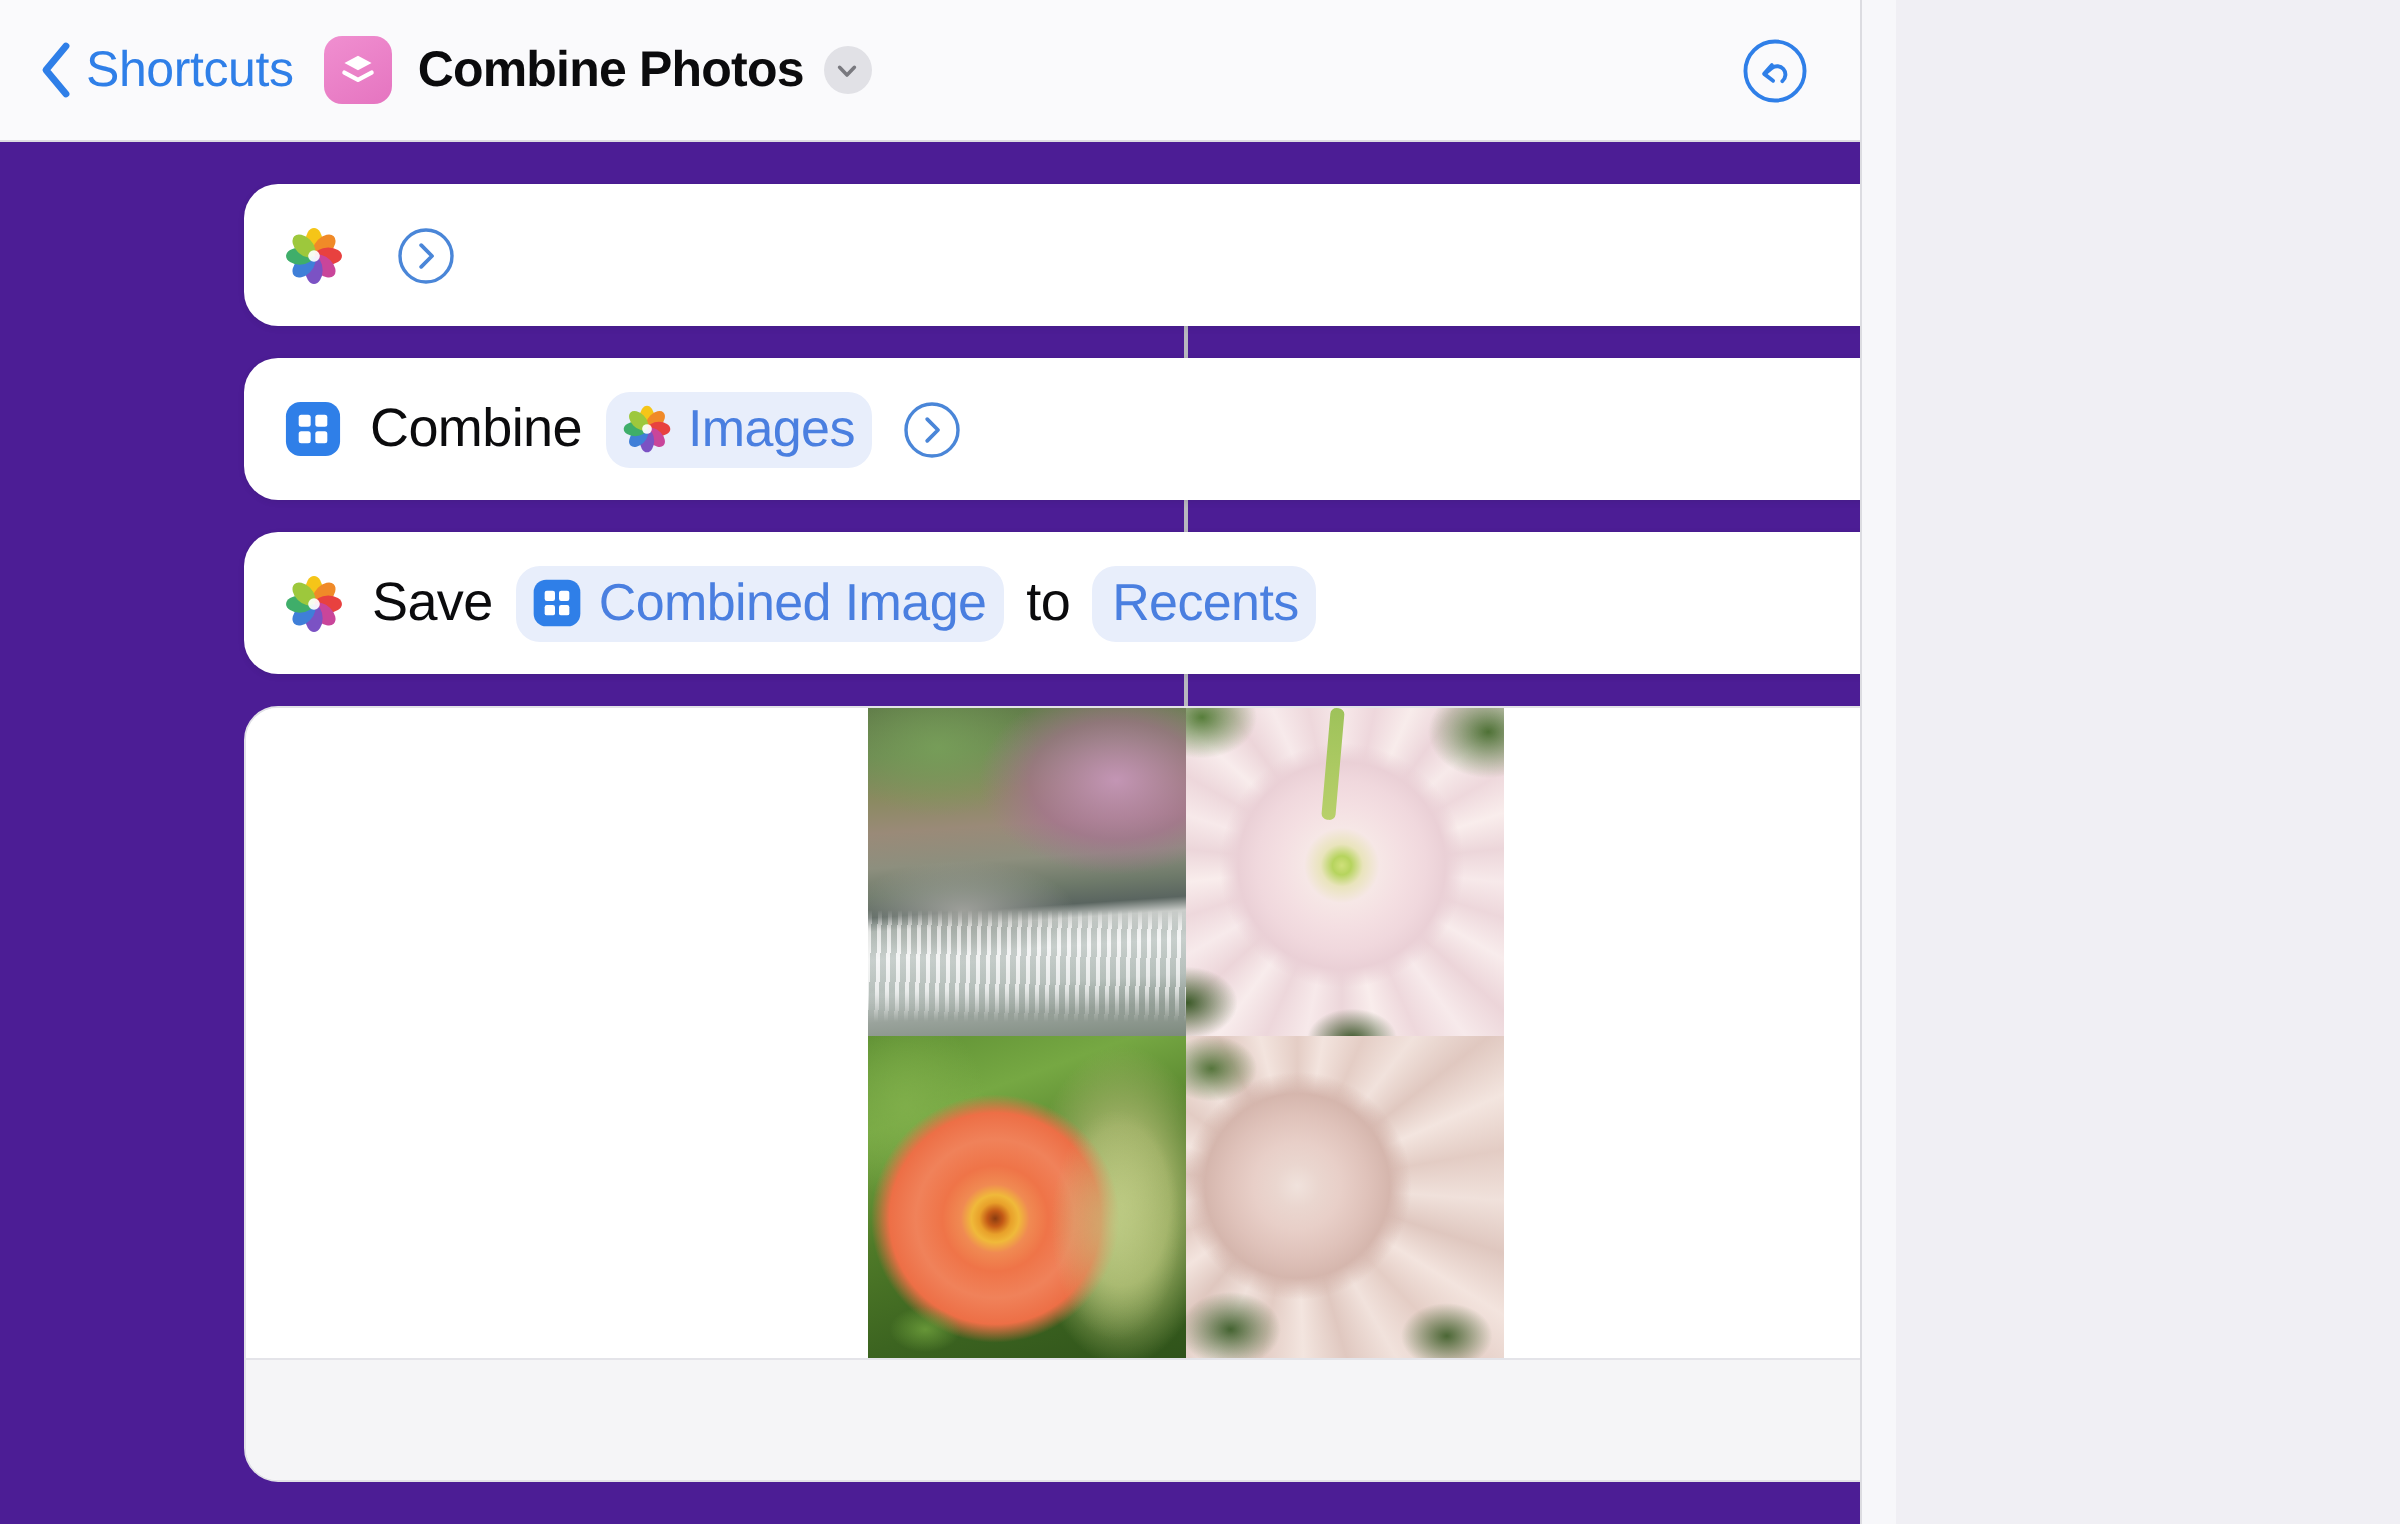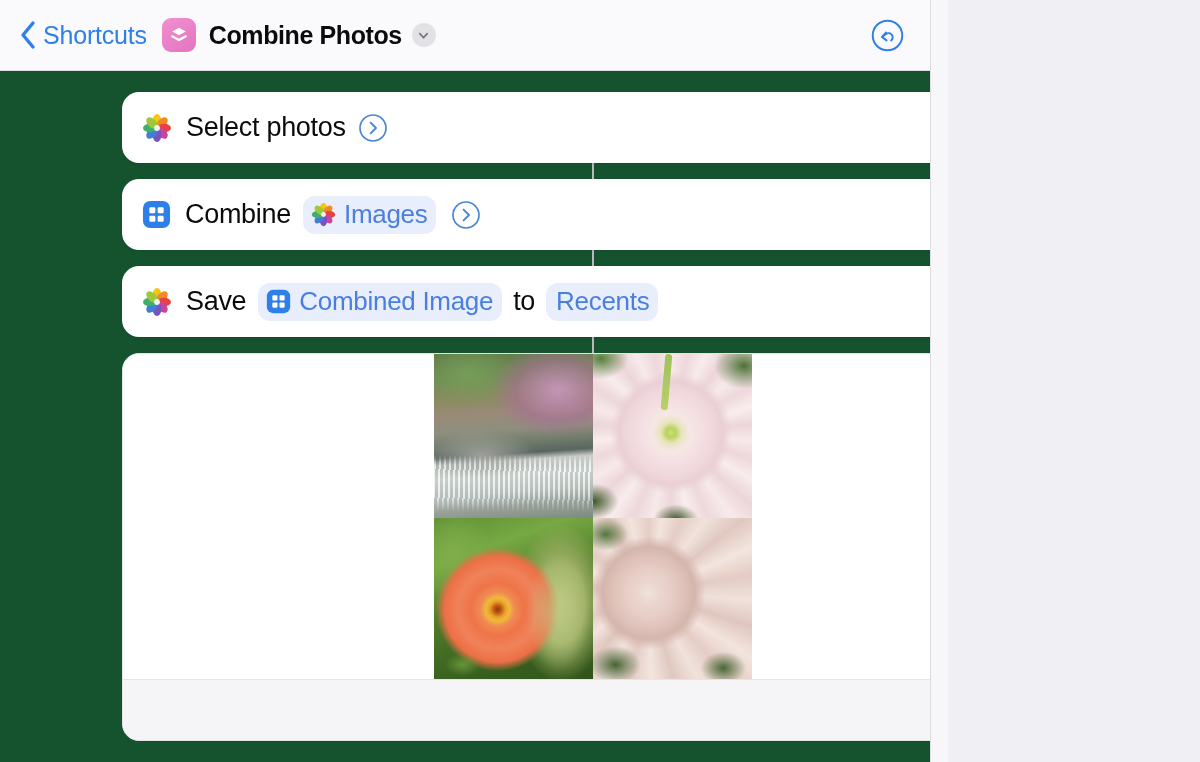--- a/index.html
+++ b/index.html
@@ -13,21 +13,21 @@
   body {
     font-family: "Liberation Sans", sans-serif;
     background: #f0eff4;
     -webkit-font-smoothing: antialiased;
   }
 
   .screen {
     position: relative;
     width: 948px;
     height: 762px;
-    background: #14532d;
+    background: #4c1d95;
     overflow: hidden;
   }
 
   
   .navbar {
     position: absolute;
     top: 0; left: 0;
     width: 1182px;
     height: 71px;
     background: #fafafc;
@@ -466,21 +466,20 @@
               <ellipse cx="0" cy="-7.6" rx="4.6" ry="7.3" fill="#e8413f" transform="rotate(90)"></ellipse>
               <ellipse cx="0" cy="-7.6" rx="4.6" ry="7.3" fill="#c9459a" transform="rotate(135)"></ellipse>
               <ellipse cx="0" cy="-7.6" rx="4.6" ry="7.3" fill="#7b52c4" transform="rotate(180)"></ellipse>
               <ellipse cx="0" cy="-7.6" rx="4.6" ry="7.3" fill="#3f7fd8" transform="rotate(225)"></ellipse>
               <ellipse cx="0" cy="-7.6" rx="4.6" ry="7.3" fill="#3fae6a" transform="rotate(270)"></ellipse>
               <ellipse cx="0" cy="-7.6" rx="4.6" ry="7.3" fill="#9dc83c" transform="rotate(315)"></ellipse>
               <circle cx="0" cy="0" r="3.1" fill="#ffffff" opacity="0.92"></circle>
             </g>
           </svg>
         </div>
-        <span class="row-text">Select photos</span>
         <span class="disclosure-circle">
           <svg width="30" height="30" viewBox="0 0 30 30" fill="none">
             <circle cx="15" cy="15" r="13" stroke="#4a86d8" stroke-width="1.7"></circle>
             <path d="M12.6 9.6 L18 15 L12.6 20.4" stroke="#4a86d8" stroke-width="1.9" stroke-linecap="round" stroke-linejoin="round" fill="none"></path>
           </svg>
         </span>
         <span class="delete-btn">
           <svg width="14" height="14" viewBox="0 0 14 14" fill="none">
             <path d="M4 4 L10 10 M10 4 L4 10" stroke="#ffffff" stroke-width="1.8" stroke-linecap="round"></path>
           </svg>

